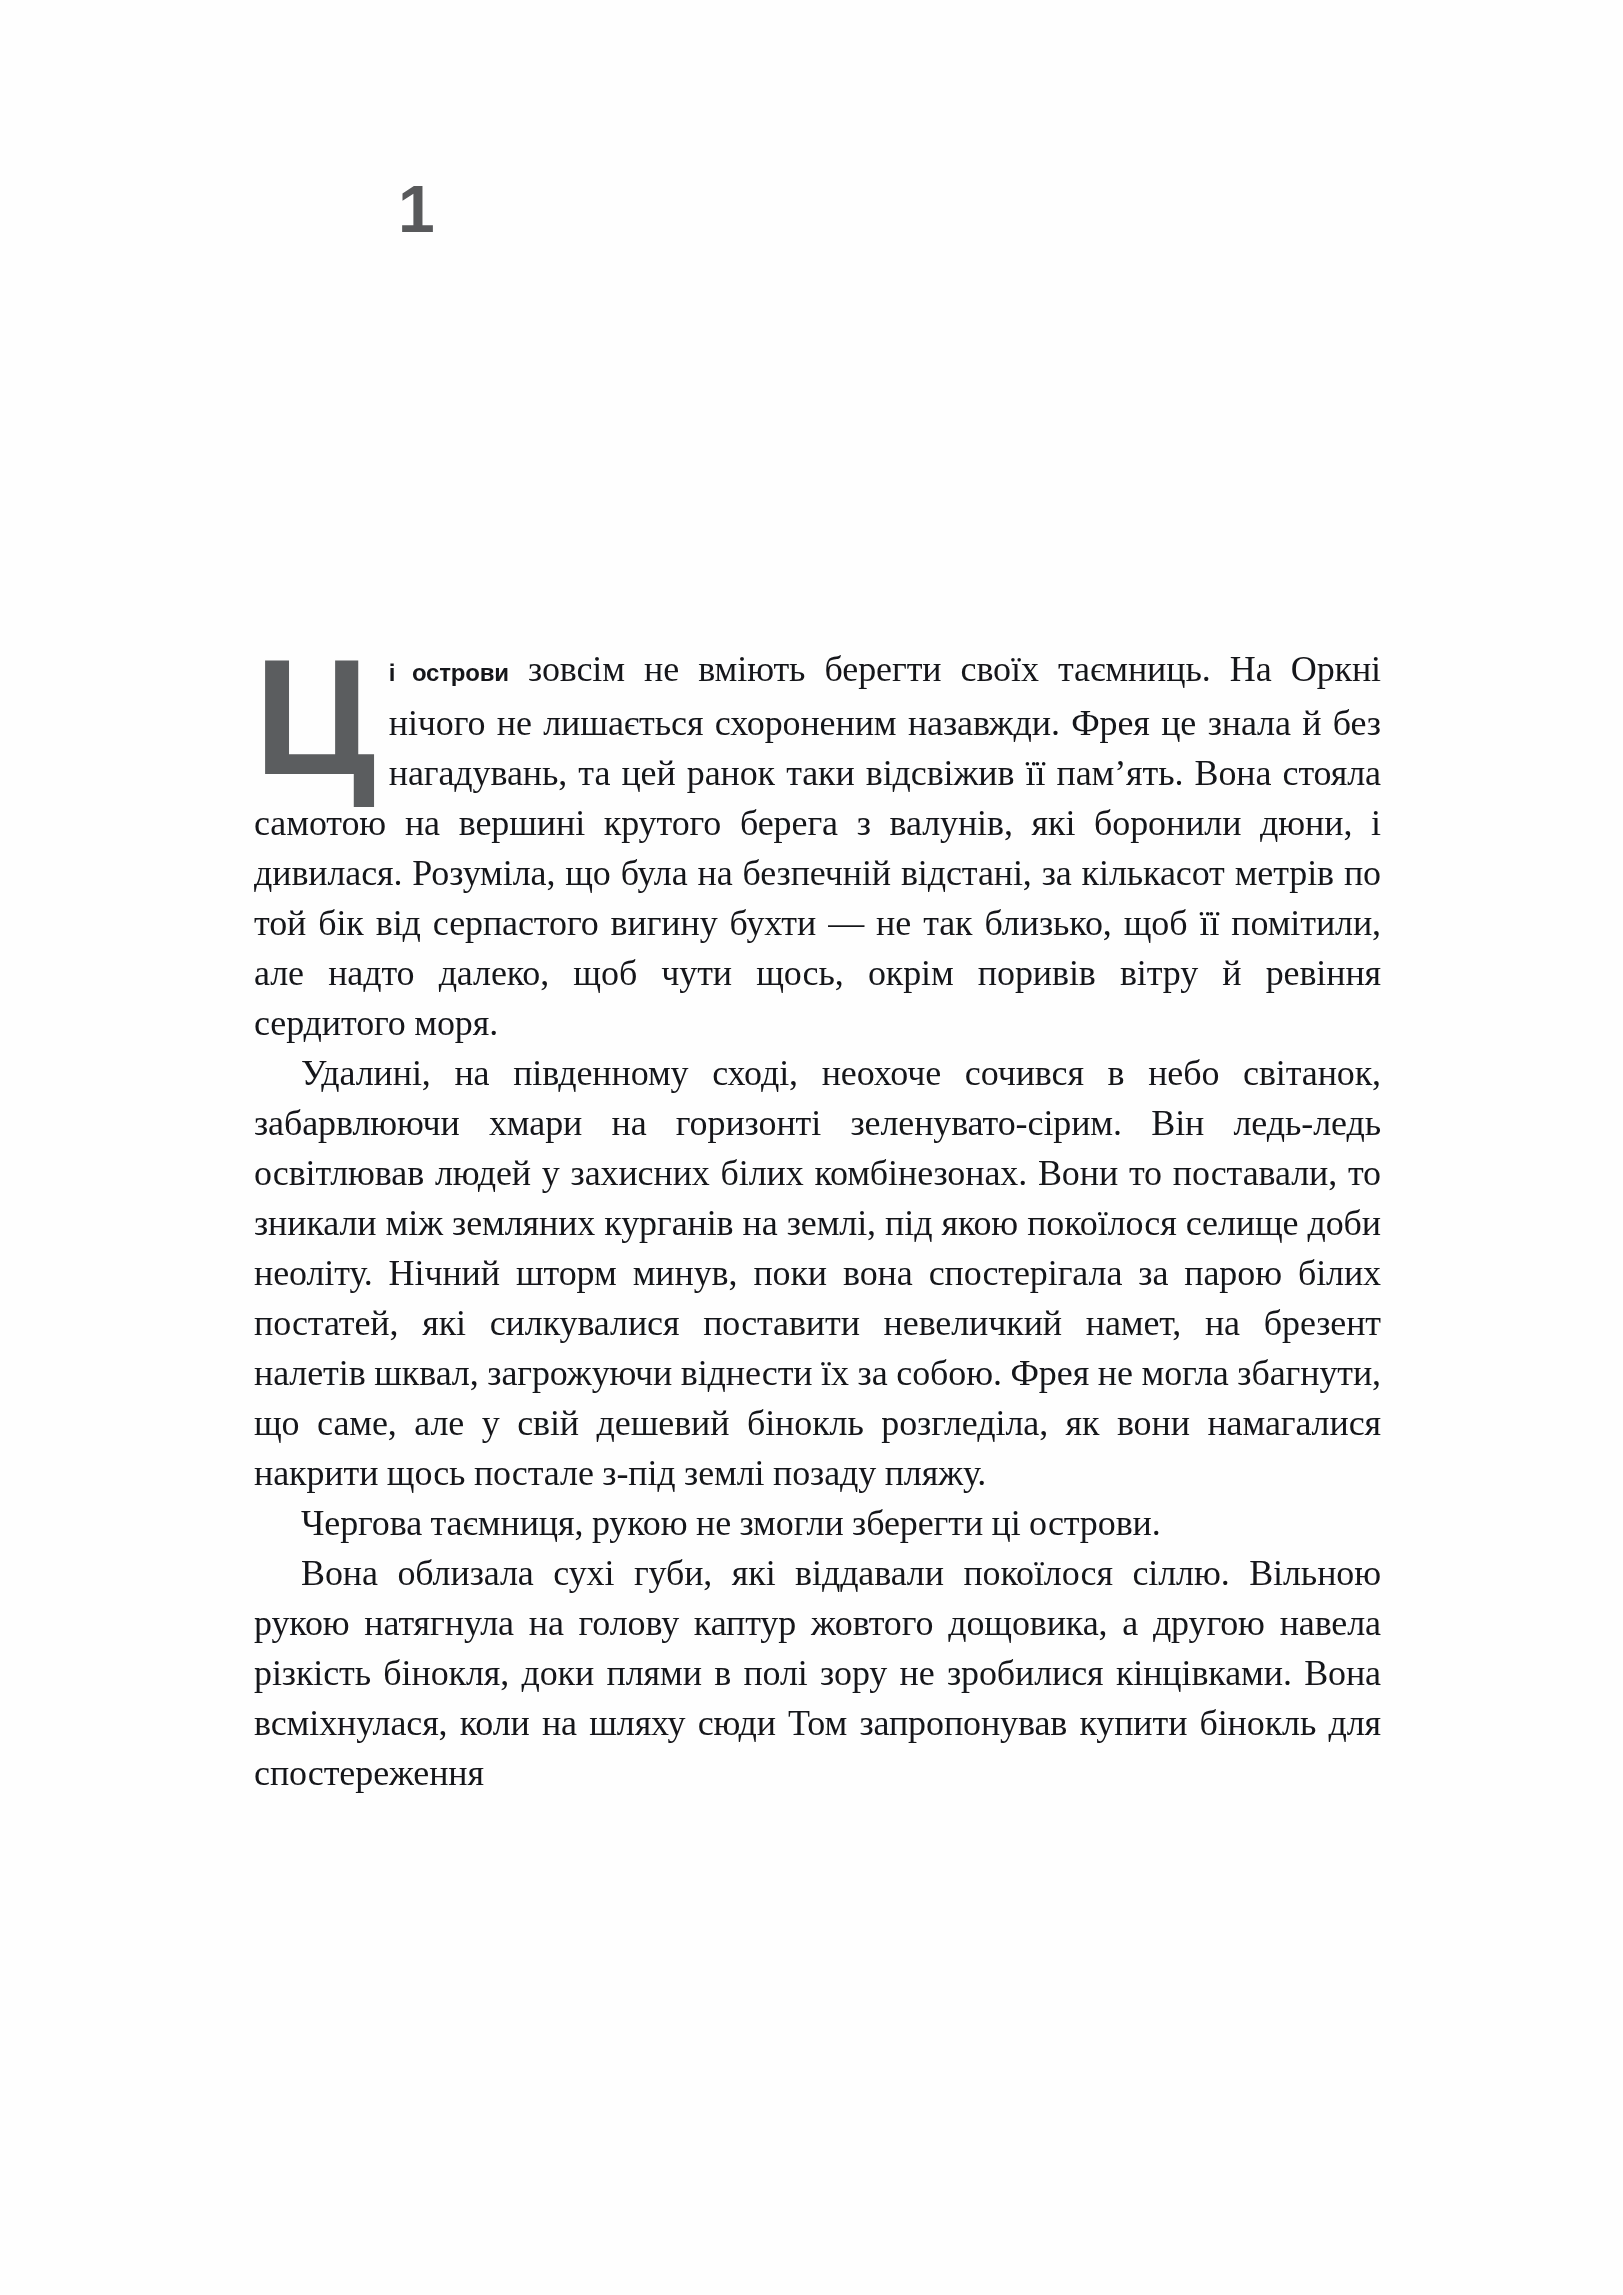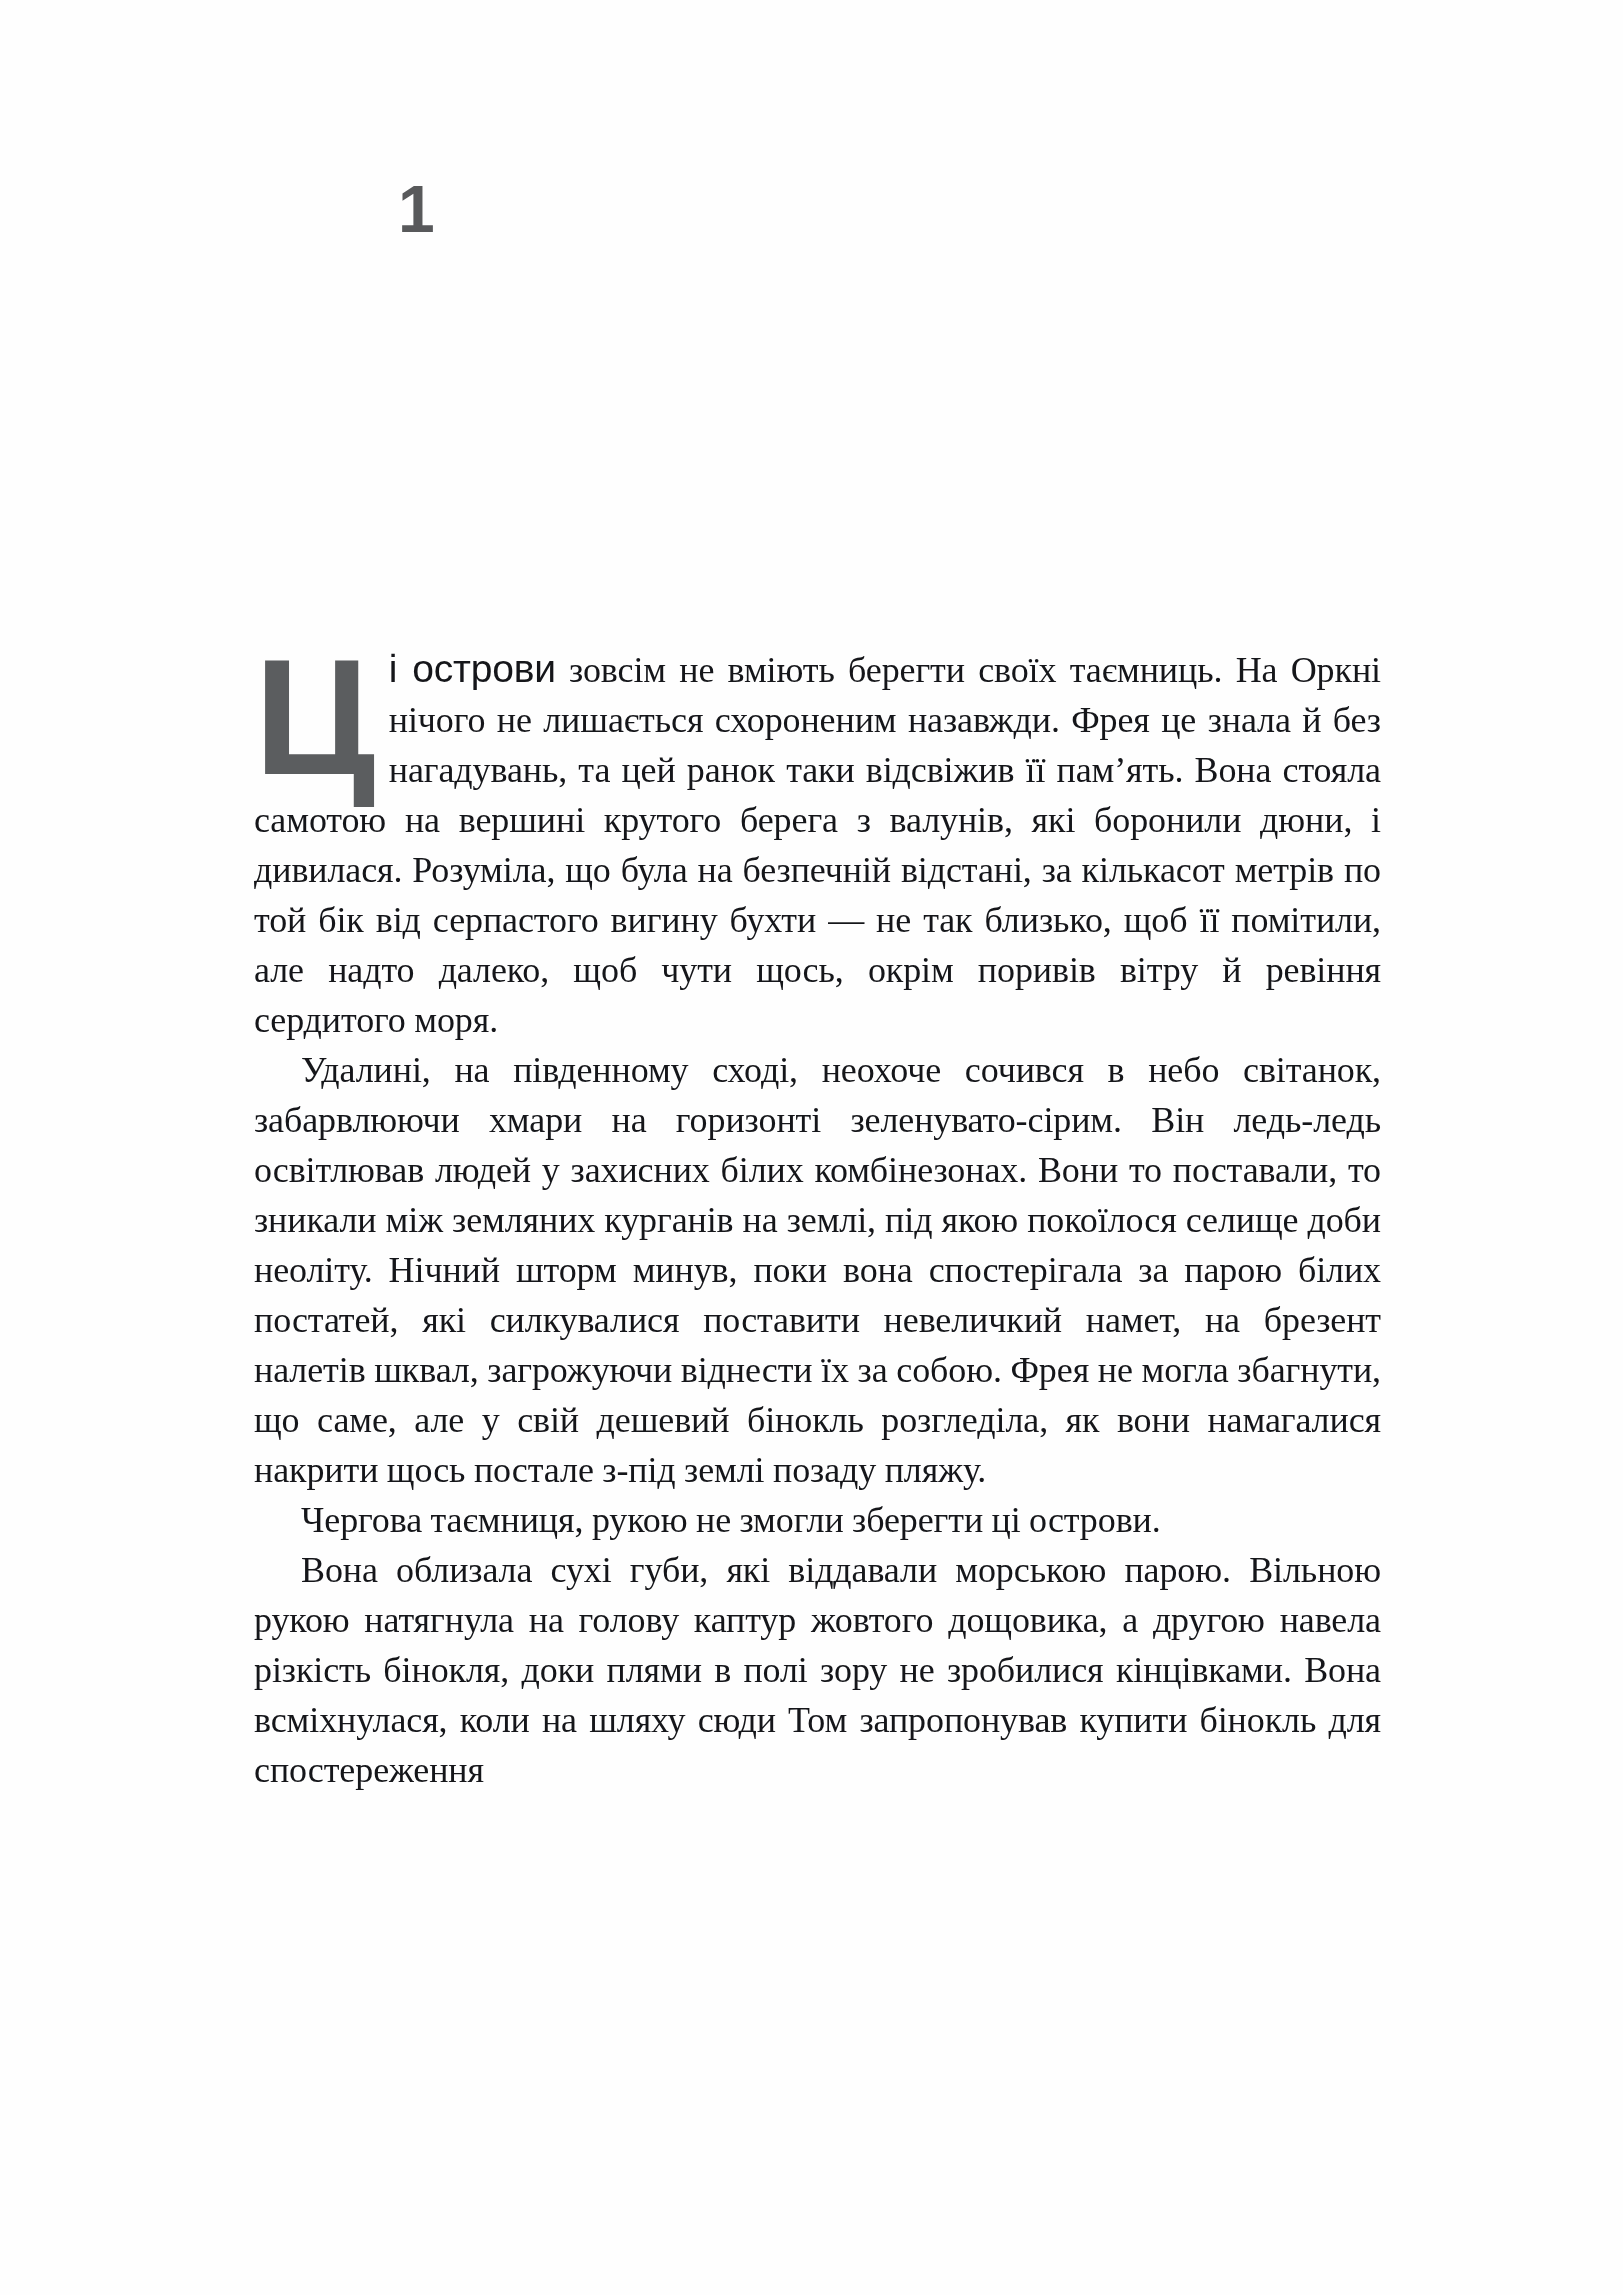--- a/index.html
+++ b/index.html
@@ -70,38 +70,38 @@
     font-size: 166px;
     line-height: 0.80;
     color: #5b5d5f;
     margin: 6.8px 13.5px 0 0;
     padding: 0;
     letter-spacing: 0;
   }
 
   .lead-in {
     font-family: "Liberation Sans", "DejaVu Sans", sans-serif;
-    font-weight: 400;
-    font-size: 39px;
+    font-weight: 700;
+    font-size: 24px;
     letter-spacing: -0.2px;
   }
 </style>
 </head>
 <body>
 
 <div class="page" style="background: rgb(254, 254, 254);">
 
   <div class="chapter-number">1</div>
 
   <div class="text-block">
 
     <p class="para first"><span class="dropcap">Ц</span><span class="lead-in">і острови</span><span> зовсім не вміють берегти своїх таємниць. На Оркні нічого не лишається схороненим назавжди. Фрея це знала й без нагадувань, та цей ранок таки відсвіжив її пам’ять. Вона стояла самотою на вершині крутого берега з валунів, які боронили дюни, і дивилася. Розуміла, що була на безпечній відстані, за кількасот метрів по той бік від серпастого вигину бухти — не так близько, щоб її помітили, але надто далеко, щоб чути щось, окрім поривів вітру й ревіння сердитого моря.</span></p>
 
     <p class="para">Удалині, на південному сході, неохоче сочився в небо світанок, забарвлюючи хмари на горизонті зеленувато-сірим. Він ледь-ледь освітлював людей у захисних білих комбінезонах. Вони то поставали, то зникали між земляних курганів на землі, під якою покоїлося селище доби неоліту. Нічний шторм минув, поки вона спостерігала за парою білих постатей, які силкувалися поставити невеличкий намет, на брезент налетів шквал, загрожуючи віднести їх за собою. Фрея не могла збагнути, що саме, але у свій дешевий бінокль розгледіла, як вони намагалися накрити щось постале з-під землі позаду пляжу.</p>
 
     <p class="para">Чергова таємниця, рукою не змогли зберегти ці острови.</p>
 
-    <p class="para">Вона облизала сухі губи, які віддавали морською парою. Вільною рукою натягнула на голову каптур жовтого дощовика, а другою навела різкість бінокля, доки плями в полі зору не зробилися кінцівками. Вона всміхнулася, коли на шляху сюди Том запропонував купити бінокль для спостереження</p>
+    <p class="para">Вона облизала сухі губи, які віддавали покоїлося сіллю. Вільною рукою натягнула на голову каптур жовтого дощовика, а другою навела різкість бінокля, доки плями в полі зору не зробилися кінцівками. Вона всміхнулася, коли на шляху сюди Том запропонував купити бінокль для спостереження</p>
 
   </div>
 
 </div>
 
 
 </body></html>

